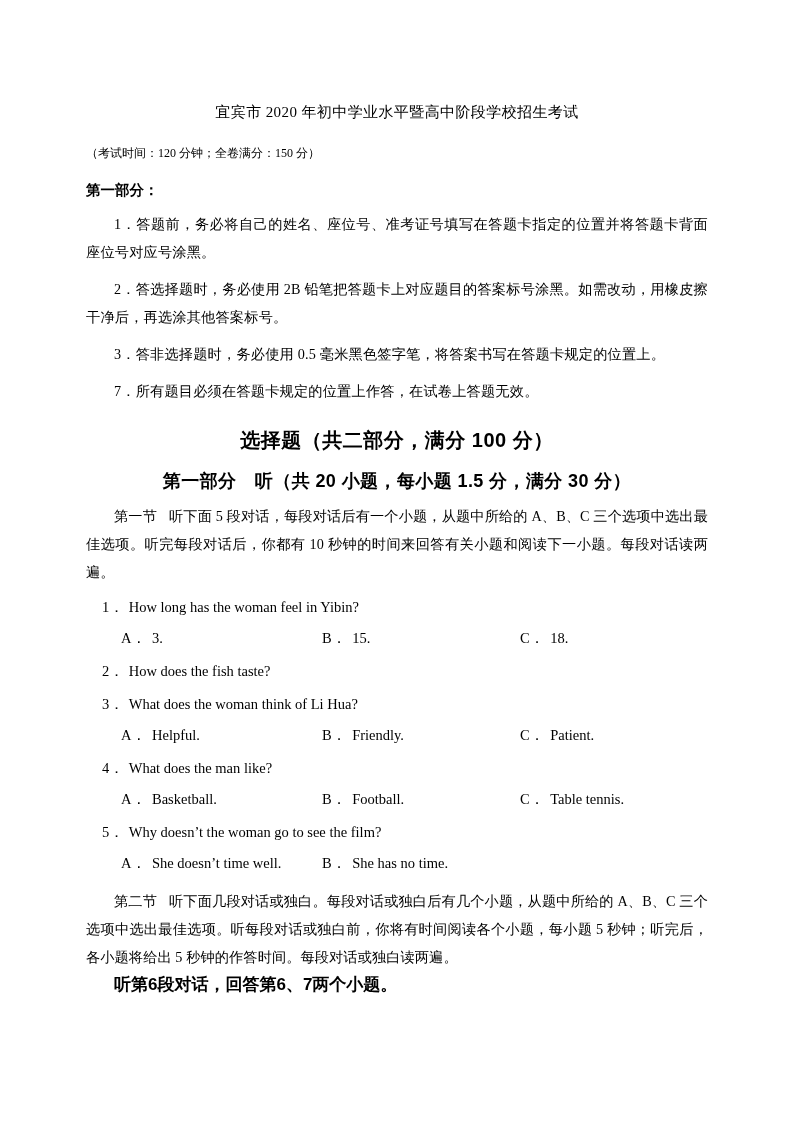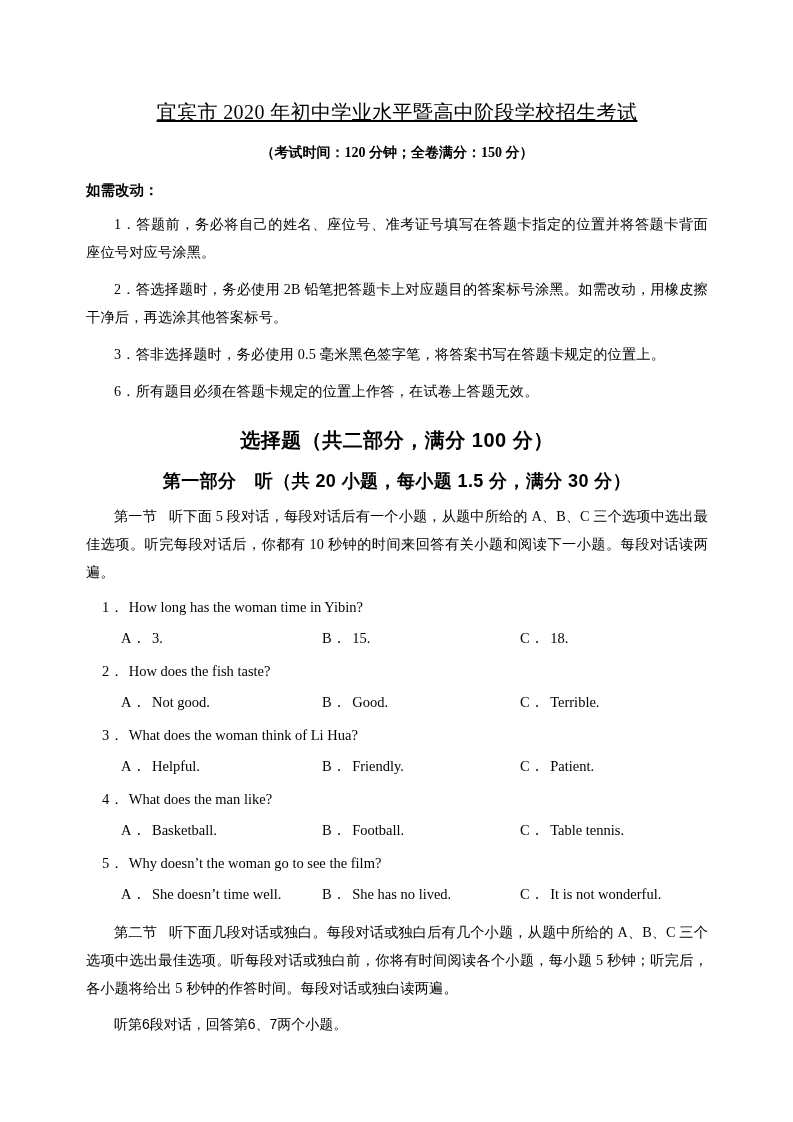--- a/index.html
+++ b/index.html
@@ -26,43 +26,41 @@
     position: absolute;
     left: 86px;
     top: 0;
     width: 622px;
   }
 
   
   .doc-title {
     margin-top: 98px;
     text-align: center;
-    font-size: 20px;
+    font-size: 15px;
     line-height: 28px;
     letter-spacing: 0.4px;
     font-family: "Liberation Serif", "DejaVu Serif", serif;
     white-space: nowrap;
-    text-decoration: underline;
   }
   .subject-title {
     margin-top: 18px;
     text-align: center;
     font-size: 27px;
     line-height: 34px;
     font-weight: bold;
     letter-spacing: 12px;
     text-indent: 12px;
     font-family: "Liberation Sans", "DejaVu Sans", sans-serif;
   }
   .exam-meta {
     margin-top: 17px;
-    text-align: center;
-    font-size: 14px;
+    font-size: 12px;
     line-height: 20px;
-    font-weight: bold;
+    font-weight: normal;
     font-family: "Liberation Serif", "DejaVu Serif", serif;
   }
 
   
   .notice-head {
     margin-top: 16px;
     font-size: 14.5px;
     line-height: 22px;
     font-weight: bold;
     font-family: "Liberation Sans", "DejaVu Sans", sans-serif;
@@ -104,25 +102,26 @@
     line-height: 28px;
     text-align: justify;
     text-indent: 28px;
     font-family: "Liberation Serif", "DejaVu Serif", serif;
     letter-spacing: 0.1px;
   }
   .sec-instr .lead {
     margin-right: 12px;
   }
   .listen-note {
-    margin-top: 8px;
-    font-size: 14px;
+    margin-top: 0;
+    font-size: 17px;
     line-height: 28px;
     text-indent: 28px;
     font-family: "Liberation Sans", "DejaVu Sans", sans-serif;
+    font-weight: bold;
   }
 
   
   .q-list {
     margin-top: 6px;
   }
   .q-block {
     margin-top: 2px;
   }
   .q-stem {
@@ -159,51 +158,46 @@
 <body>
 
 <div class="page">
   <div class="content">
 
     <div class="doc-title">宜宾市 2020 年初中学业水平暨高中阶段学校招生考试</div>
 
 
     <div class="exam-meta">（考试时间：120 分钟；全卷满分：150 分）</div>
 
-    <div class="notice-head">如需改动：</div>
+    <div class="notice-head">第一部分：</div>
 
     <div class="notice-item">1．答题前，务必将自己的姓名、座位号、准考证号填写在答题卡指定的位置并将答题卡背面座位号对应号涂黑。</div>
     <div class="notice-item">2．答选择题时，务必使用 2B 铅笔把答题卡上对应题目的答案标号涂黑。如需改动，用橡皮擦干净后，再选涂其他答案标号。</div>
     <div class="notice-item">3．答非选择题时，务必使用 0.5 毫米黑色签字笔，将答案书写在答题卡规定的位置上。</div>
-    <div class="notice-item">6．所有题目必须在答题卡规定的位置上作答，在试卷上答题无效。</div>
+    <div class="notice-item">7．所有题目必须在答题卡规定的位置上作答，在试卷上答题无效。</div>
 
     <div class="part-title">选择题（共二部分，满分 100 分）</div>
 
     <div class="part-sub">第一部分　听（共 20 小题，每小题 1.5 分，满分 30 分）</div>
 
     <div class="sec-instr"><span class="lead">第一节</span><span>听下面 5 段对话，每段对话后有一个小题，从题中所给的 A、B、C 三个选项中选出最佳选项。听完每段对话后，你都有 10 秒钟的时间来回答有关小题和阅读下一小题。每段对话读两遍。</span></div>
 
     <div class="q-list">
 
       <div class="q-block">
-        <div class="q-stem"><span class="q-num">1．</span><span>How long has the woman time in Yibin?</span></div>
+        <div class="q-stem"><span class="q-num">1．</span><span>How long has the woman feel in Yibin?</span></div>
         <div class="q-options">
           <span class="opt opt-a"><span class="opt-letter">A．</span><span>3.</span></span>
           <span class="opt opt-b"><span class="opt-letter">B．</span><span>15.</span></span>
           <span class="opt opt-c"><span class="opt-letter">C．</span><span>18.</span></span>
         </div>
       </div>
 
       <div class="q-block">
         <div class="q-stem"><span class="q-num">2．</span><span>How does the fish taste?</span></div>
-        <div class="q-options">
-          <span class="opt opt-a"><span class="opt-letter">A．</span><span>Not good.</span></span>
-          <span class="opt opt-b"><span class="opt-letter">B．</span><span>Good.</span></span>
-          <span class="opt opt-c"><span class="opt-letter">C．</span><span>Terrible.</span></span>
-        </div>
       </div>
 
       <div class="q-block">
         <div class="q-stem"><span class="q-num">3．</span><span>What does the woman think of Li Hua?</span></div>
         <div class="q-options">
           <span class="opt opt-a"><span class="opt-letter">A．</span><span>Helpful.</span></span>
           <span class="opt opt-b"><span class="opt-letter">B．</span><span>Friendly.</span></span>
           <span class="opt opt-c"><span class="opt-letter">C．</span><span>Patient.</span></span>
         </div>
       </div>
@@ -214,22 +208,21 @@
           <span class="opt opt-a"><span class="opt-letter">A．</span><span>Basketball.</span></span>
           <span class="opt opt-b"><span class="opt-letter">B．</span><span>Football.</span></span>
           <span class="opt opt-c"><span class="opt-letter">C．</span><span>Table tennis.</span></span>
         </div>
       </div>
 
       <div class="q-block">
         <div class="q-stem"><span class="q-num">5．</span><span>Why doesn’t the woman go to see the film?</span></div>
         <div class="q-options">
           <span class="opt opt-a"><span class="opt-letter">A．</span><span>She doesn’t time well.</span></span>
-          <span class="opt opt-b"><span class="opt-letter">B．</span><span>She has no lived.</span></span>
-          <span class="opt opt-c"><span class="opt-letter">C．</span><span>It is not wonderful.</span></span>
+          <span class="opt opt-b"><span class="opt-letter">B．</span><span>She has no time.</span></span>
         </div>
       </div>
 
     </div>
 
     <div class="sec-instr"><span class="lead">第二节</span><span>听下面几段对话或独白。每段对话或独白后有几个小题，从题中所给的 A、B、C 三个选项中选出最佳选项。听每段对话或独白前，你将有时间阅读各个小题，每小题 5 秒钟；听完后，各小题将给出 5 秒钟的作答时间。每段对话或独白读两遍。</span></div>
 
     <div class="listen-note">听第6段对话，回答第6、7两个小题。</div>
 
   </div>

